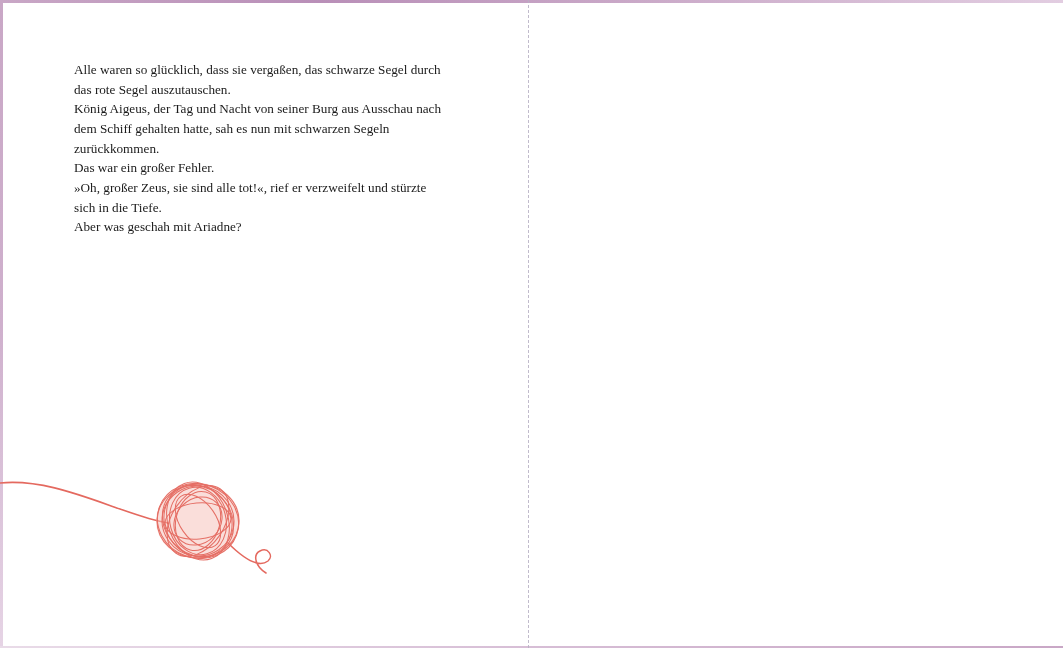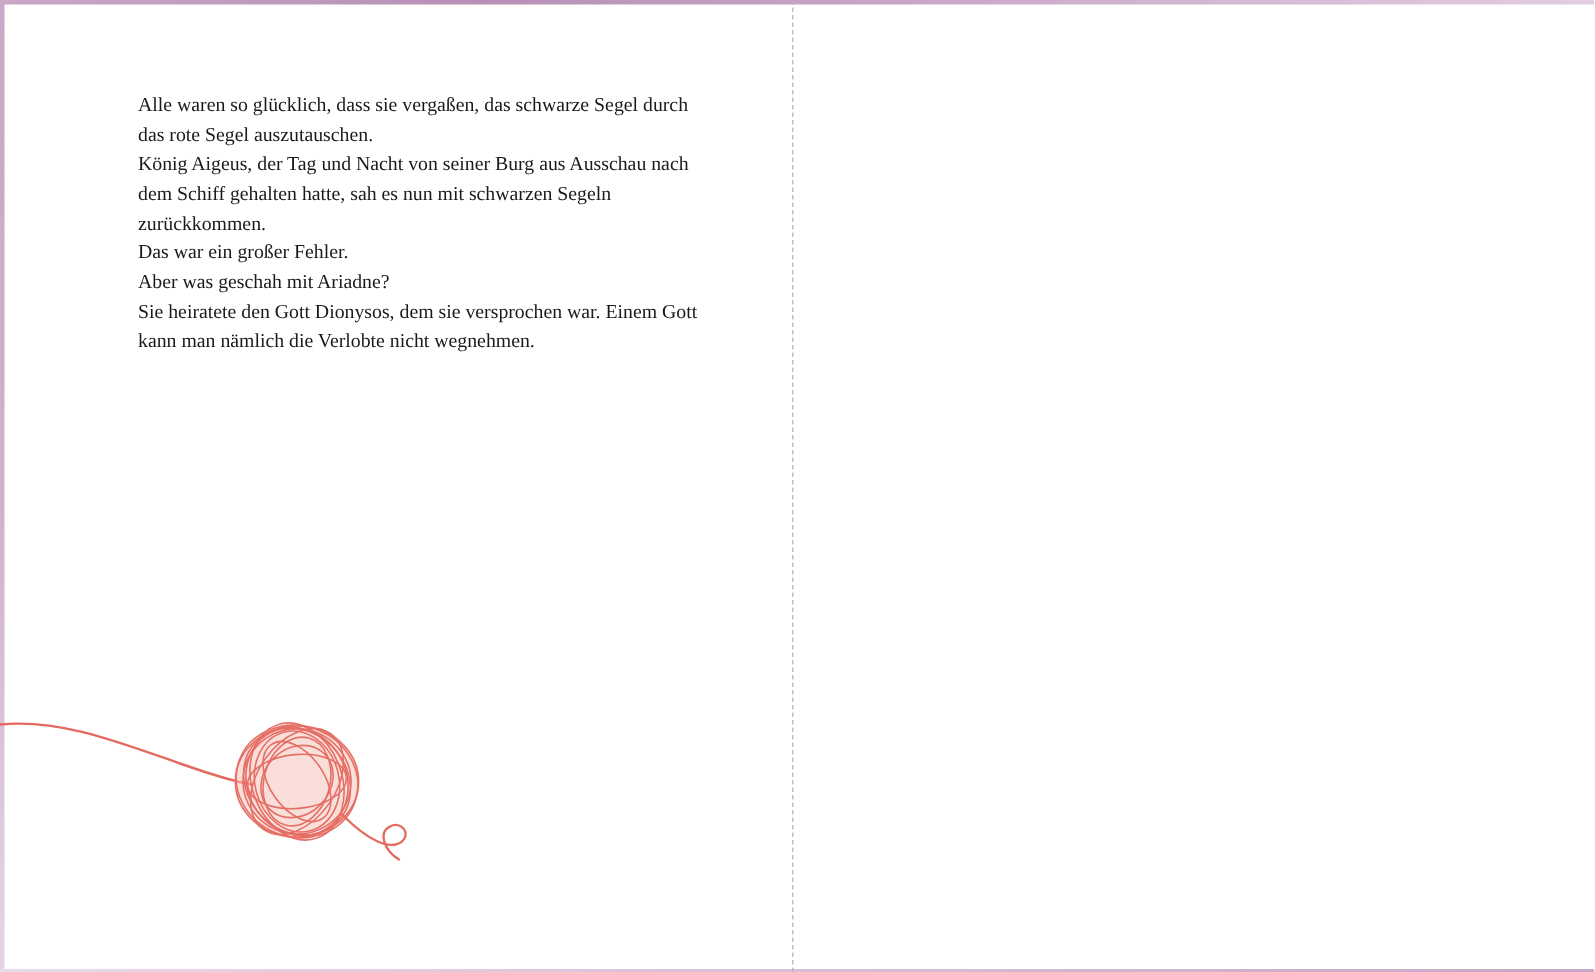--- a/index.html
+++ b/index.html
@@ -55,21 +55,21 @@
   .page-left  { left: 0;   width: 528px; }
   .page-right { left: 529px; width: 534px; }
 
   .textblock {
     position: absolute;
     font-size: 13.2px;
     line-height: 1.49;
     color: #1a1a1a;
     text-align: left;
   }
-  .left-text  { left: 92px;  top: 60px;  width: 375px; }
+  .left-text  { left: 74px;  top: 60px;  width: 375px; }
 
   .para { margin: 0 0 0 0; }
   .para + .para { margin-top: 0; }
   .para.gap { margin-top: 15px; }
 
   
   .illus {
     position: absolute;
     pointer-events: none;
   }
@@ -82,22 +82,22 @@
 <div class="edge-left"></div>
 <div class="edge-bottom"></div>
 <div class="gutter"></div>
 
 <div class="page page-left">
 
   <div class="textblock left-text">
     <p class="para">Alle waren so glücklich, dass sie vergaßen, das schwarze Segel durch das rote Segel auszutauschen.</p>
     <p class="para">König Aigeus, der Tag und Nacht von seiner Burg aus Ausschau nach dem Schiff gehalten hatte, sah es nun mit schwarzen Segeln zurückkommen.</p>
     <p class="para">Das war ein großer Fehler.</p>
+    <p class="para">»Oh, großer Zeus, sie sind alle tot!«, rief er verzweifelt und stürzte sich in die Tiefe.</p>
     <p class="para">Aber was geschah mit Ariadne?</p>
-    <p class="para">Sie heiratete den Gott Dionysos, dem sie versprochen war. Einem Gott kann man nämlich die Verlobte nicht wegnehmen.</p>
   </div>
 
   <svg class="illus illus-yarn" viewBox="0 0 300 140">
     <g fill="none" stroke="#e4695f" stroke-width="1.6" stroke-linecap="round">
       <path d="M0 28 C 40 24, 80 40, 120 54 C 140 61, 155 66, 168 68"></path>
     </g>
     <g transform="translate(198,66)">
       <ellipse cx="0" cy="0" rx="42" ry="38" fill="#f6bdb5" opacity="0.5"></ellipse>
       <g fill="none" stroke="#e4695f" stroke-width="1.05" opacity="0.95">
         <ellipse cx="0" cy="0" rx="41" ry="37"></ellipse>

